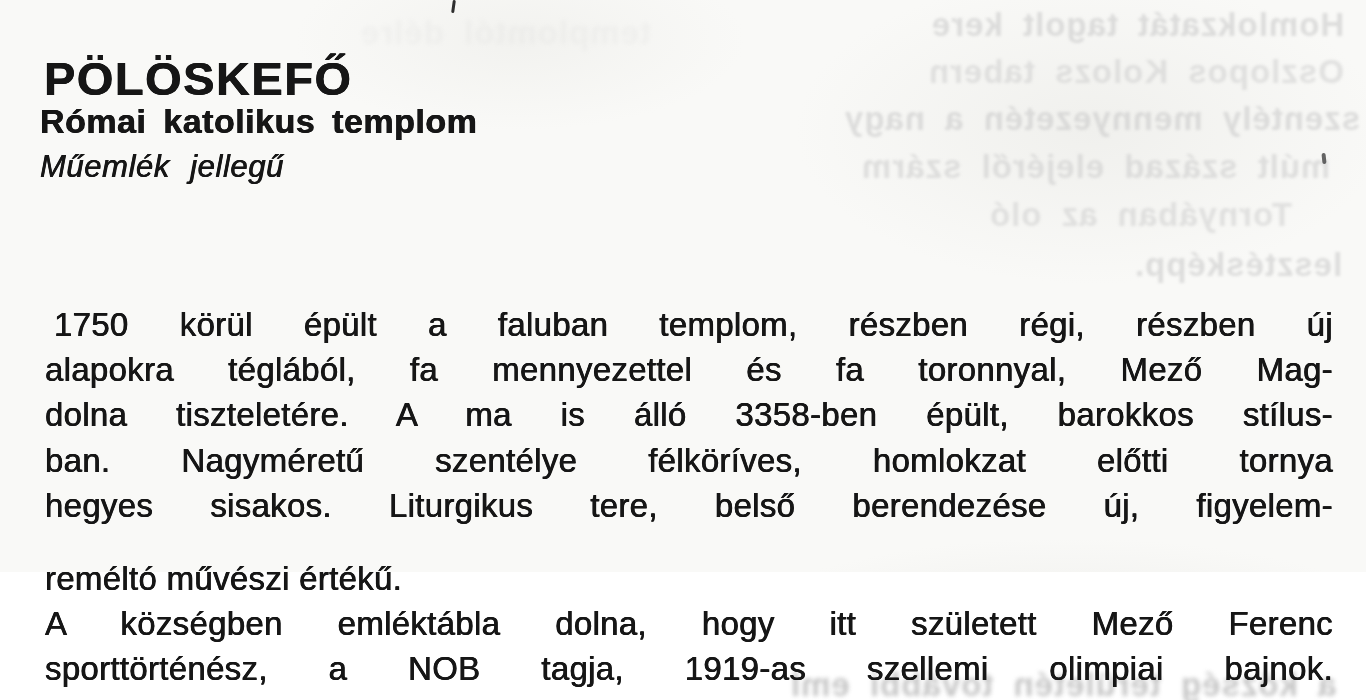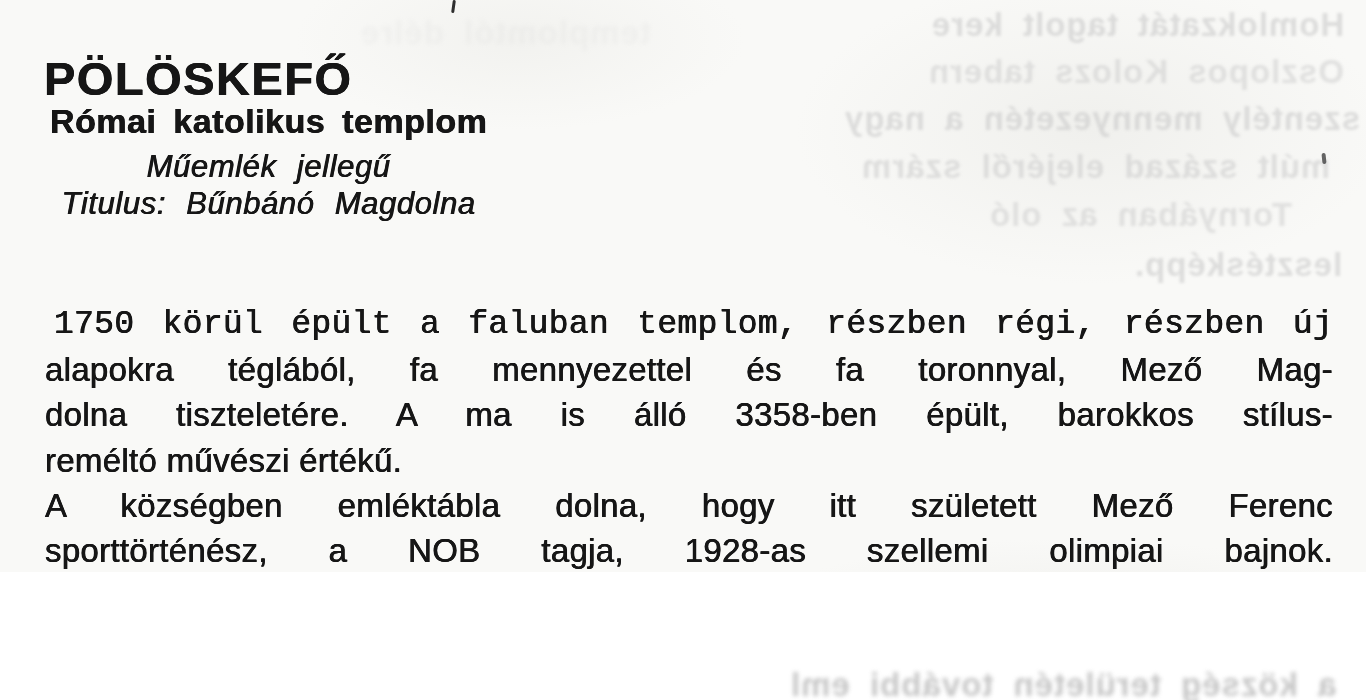--- a/index.html
+++ b/index.html
@@ -16,39 +16,39 @@
       radial-gradient(ellipse 300px 120px at 520px 40px,  #f2f2ef 0%, rgba(242,242,239,0) 75%),
       #f9f9f7;
   }
   .ink { text-shadow: 0.35px 0 0 currentColor, -0.35px 0 0 currentColor; }
 
   .title {
     position: absolute; left: 44px; top: 20px;
     font-size: 47px; font-weight: bold; letter-spacing: 1.5px;
     white-space: nowrap;
   }
-  .headblock { position: absolute; left: 50px; top: 102px; }
+  .headblock { position: absolute; left: 40px; top: 102px; }
   .heading {
     margin: 0 0 7px 0;
     font-size: 34px; font-weight: bold; letter-spacing: .5px; word-spacing: 7px;
     white-space: nowrap;
   }
   .headline {
     font-size: 31px; line-height: 37px; letter-spacing: .6px; word-spacing: 11px;
     white-space: nowrap;
   }
-  .italic { font-style: italic; text-align: center; }
+  .italic { font-style: italic; }
 
   .bodyblock {
     position: absolute; left: 45px; top: 302px; width: 1288px;
     font-size: 33px; line-height: 45.2px; letter-spacing: .3px;
   }
   .bline { text-align: justify; text-align-last: justify; height: 45.2px; }
-  .bline.no-j { text-align-last: left; }
-  .bline.indent { padding-left: 9px; font-family: Liberation Mono, monospace; }
+  .bline.no-j { text-align-last: left; margin-top: 28px; }
+  .bline.indent { padding-left: 9px; }
 
   
   .ghost {
     position: absolute; white-space: nowrap;
     font-weight: bold; font-size: 33px; letter-spacing: 1px; word-spacing: 9px;
     color: #c9c9c9; transform: scaleX(-1); filter: blur(1.6px); opacity: .6;
   }
   .g0 { top: 6px;   right: 22px; }
   .g1 { top: 53px;  right: 22px; opacity: .5; }
   .g2 { top: 100px; right: 6px;  }
@@ -77,25 +77,26 @@
   <div class="ghost g7">templomtól délre</div>
 
   <div class="speck speck-top"></div>
   <div class="speck speck-right"></div>
 
   <h1 class="title ink">PÖLÖSKEFŐ</h1>
 
   <div class="headblock">
     <h2 class="heading ink">Római katolikus templom</h2>
     <div class="headline italic ink">Műemlék jellegű</div>
-    <div class="headline italic ink">Titulus: Bűnbánó Magdolna</div>
   </div>
 
   <div class="bodyblock">
     <div class="bline indent ink">1750 körül épült a faluban templom, részben régi, részben új</div>
     <div class="bline ink">alapokra téglából, fa mennyezettel és fa toronnyal, Mező Mag-</div>
     <div class="bline ink">dolna tiszteletére. A ma is álló 3358-ben épült, barokkos stílus-</div>
+    <div class="bline ink">ban. Nagyméretű szentélye félköríves, homlokzat előtti tornya</div>
+    <div class="bline ink">hegyes sisakos. Liturgikus tere, belső berendezése új, figyelem-</div>
     <div class="bline no-j ink">reméltó művészi értékű.</div>
     <div class="bline ink">A községben emléktábla dolna, hogy itt született Mező Ferenc</div>
-    <div class="bline ink">sporttörténész, a NOB tagja, 1928-as szellemi olimpiai bajnok.</div>
+    <div class="bline ink">sporttörténész, a NOB tagja, 1919-as szellemi olimpiai bajnok.</div>
   </div>
 
 </div>
 
 </body></html>

